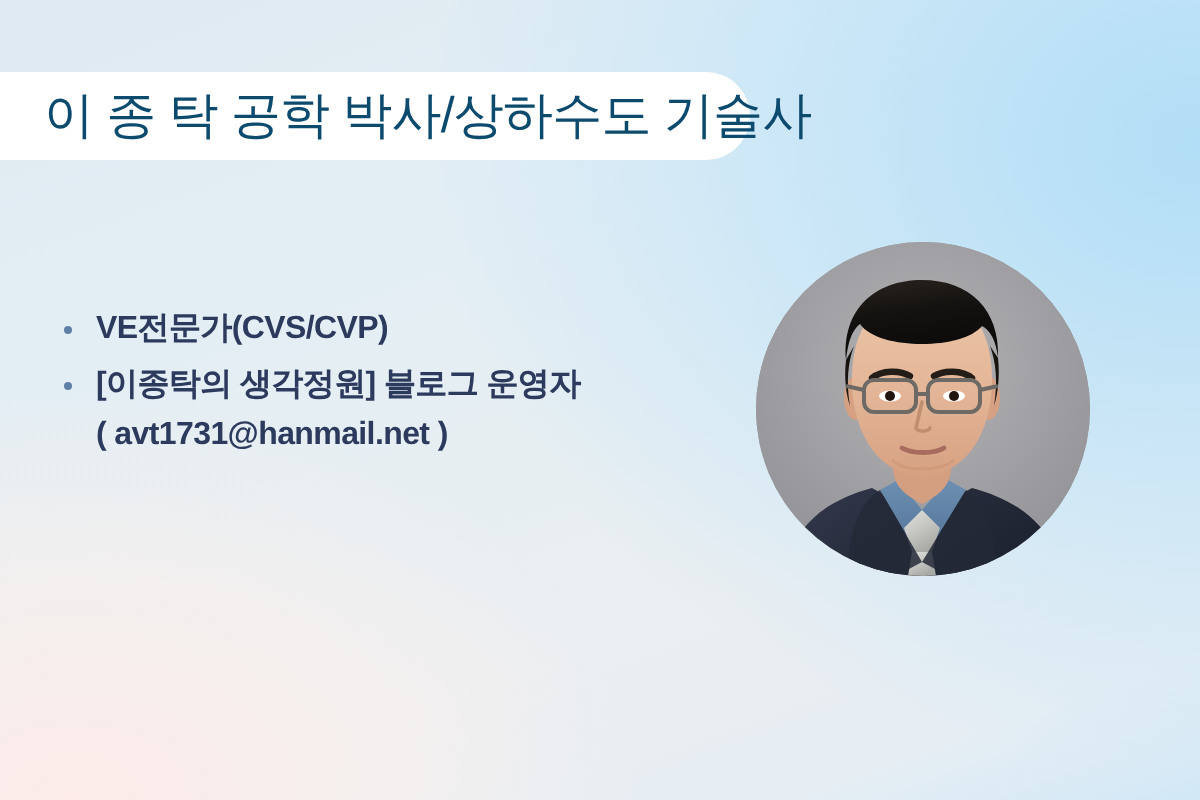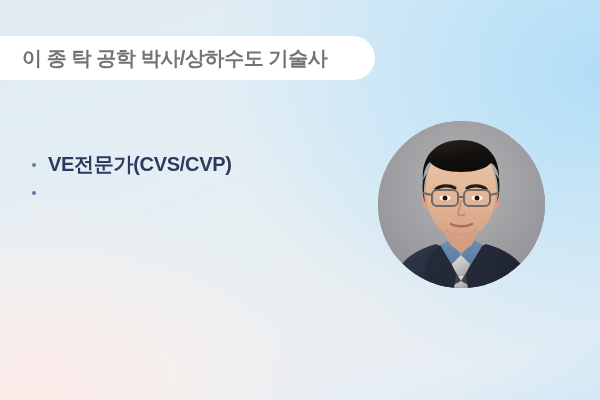--- a/index.html
+++ b/index.html
@@ -34,44 +34,44 @@
     height: 44px;
     background: #ffffff;
     border-top-right-radius: 22px;
     border-bottom-right-radius: 22px;
     display: flex;
     align-items: center;
     box-sizing: border-box;
     padding-left: 22px;
   }
   .title-text {
-    font-size: 20px;
-    font-weight: 700;
-    color: #737373;
+    font-size: 25px;
+    font-weight: 400;
+    color: #0c4a6e;
     letter-spacing: -0.4px;
     white-space: nowrap;
     line-height: 1;
   }
 
   
   .bullets {
     position: absolute;
     left: 28px;
     top: 152px;
     width: 330px;
     margin: 0;
     padding: 0;
     list-style: none;
   }
   .bullet-item {
     position: relative;
     padding-left: 20px;
     margin-bottom: 3px;
     color: #2c3a5e;
-    font-size: 20px;
+    font-size: 16px;
     font-weight: 700;
     letter-spacing: -0.3px;
     line-height: 25px;
   }
   .bullet-item::before {
     content: "";
     position: absolute;
     left: 4px;
     top: 11px;
     width: 4px;
@@ -108,20 +108,22 @@
 
   <div class="title-bar">
     <span class="title-text">이 종 탁 공학 박사/상하수도 기술사</span>
   </div>
 
   <ul class="bullets">
     <li class="bullet-item">
       <span class="bullet-line">VE전문가(CVS/CVP)</span>
     </li>
     <li class="bullet-item">
+      <span class="bullet-line">[이종탁의 생각정원] 블로그 운영자</span>
+      <span class="bullet-sub">( avt1731@hanmail.net )</span>
     </li>
   </ul>
 
   <div class="portrait">
     <svg viewBox="0 0 167 167" xmlns="http://www.w3.org/2000/svg">
       <defs>
         <radialGradient id="bgGrad" cx="50%" cy="38%" r="72%">
           <stop offset="0%" stop-color="#b3b2b4"></stop>
           <stop offset="62%" stop-color="#9d9da1"></stop>
           <stop offset="100%" stop-color="#8e8e93"></stop>

